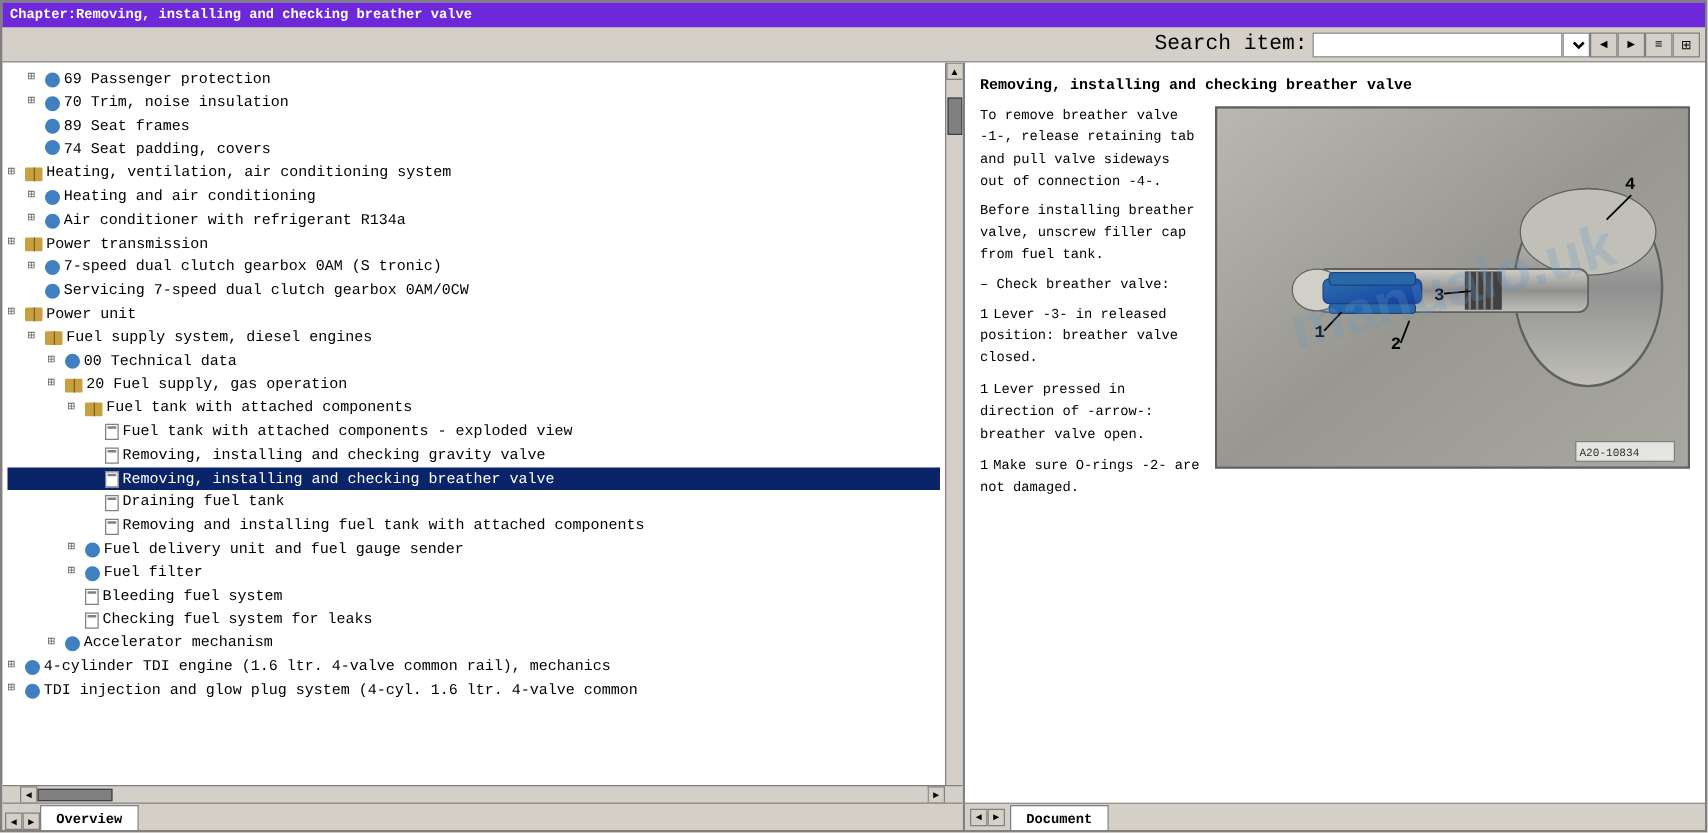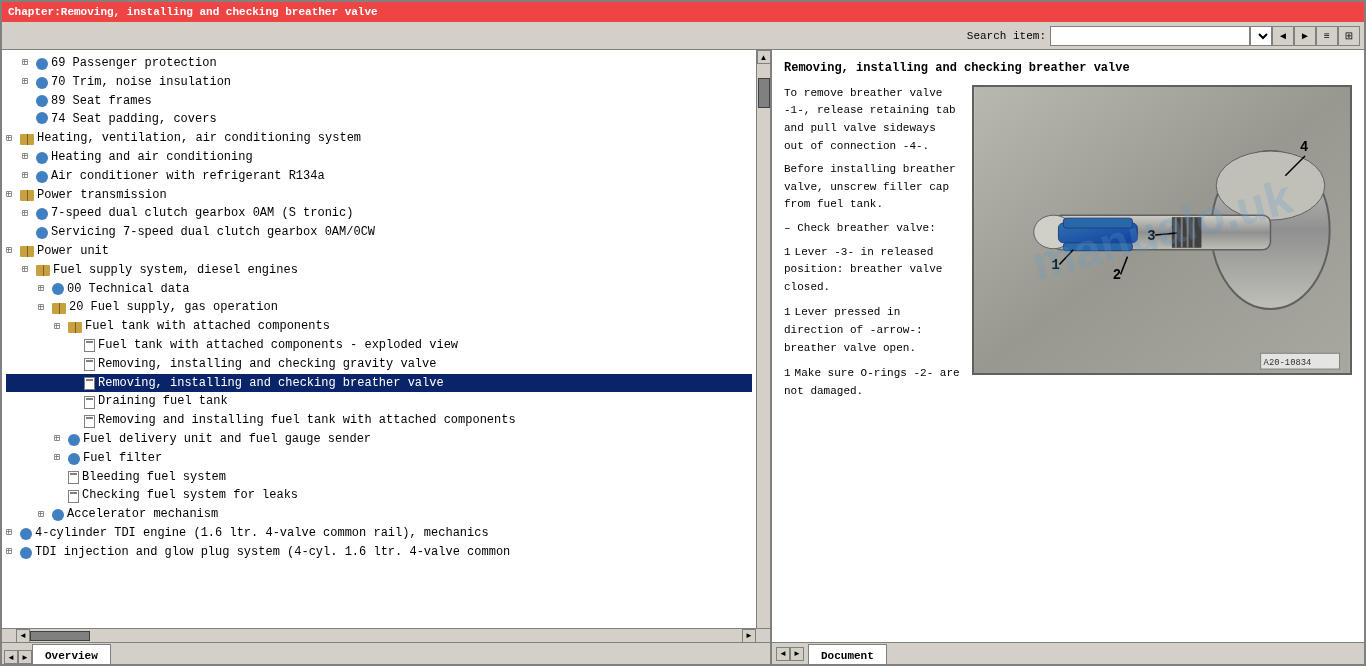--- a/index.html
+++ b/index.html
@@ -1,21 +1,21 @@
 <!DOCTYPE html>
 <html><head>
   <meta charset="utf-8">
   <style>
     * { box-sizing: border-box; margin: 0; padding: 0; }
     body { font-family: 'Courier New', monospace; font-size: 12px; background: #d4d0c8; overflow: hidden; }
 
     .window { width: 1366px; height: 666px; display: flex; flex-direction: column; background: #d4d0c8; border: 2px solid #808080; }
 
     .title-bar {
-      background: #ef4444;
+      background: #6d28d9;
       color: white;
       padding: 2px 6px;
       font-size: 11px;
       font-weight: bold;
       display: flex;
       align-items: center;
       height: 20px;
       flex-shrink: 0;
     }
 
@@ -23,21 +23,21 @@
       background: #d4d0c8;
       border-bottom: 1px solid #808080;
       padding: 2px 4px;
       display: flex;
       align-items: center;
       height: 28px;
       flex-shrink: 0;
     }
 
     .toolbar-label {
-      font-size: 11px;
+      font-size: 17px;
       margin-right: 4px;
     }
 
     .toolbar-input {
       border: 1px solid #808080;
       background: white;
       height: 20px;
       width: 200px;
       font-size: 11px;
       padding: 1px 2px;

